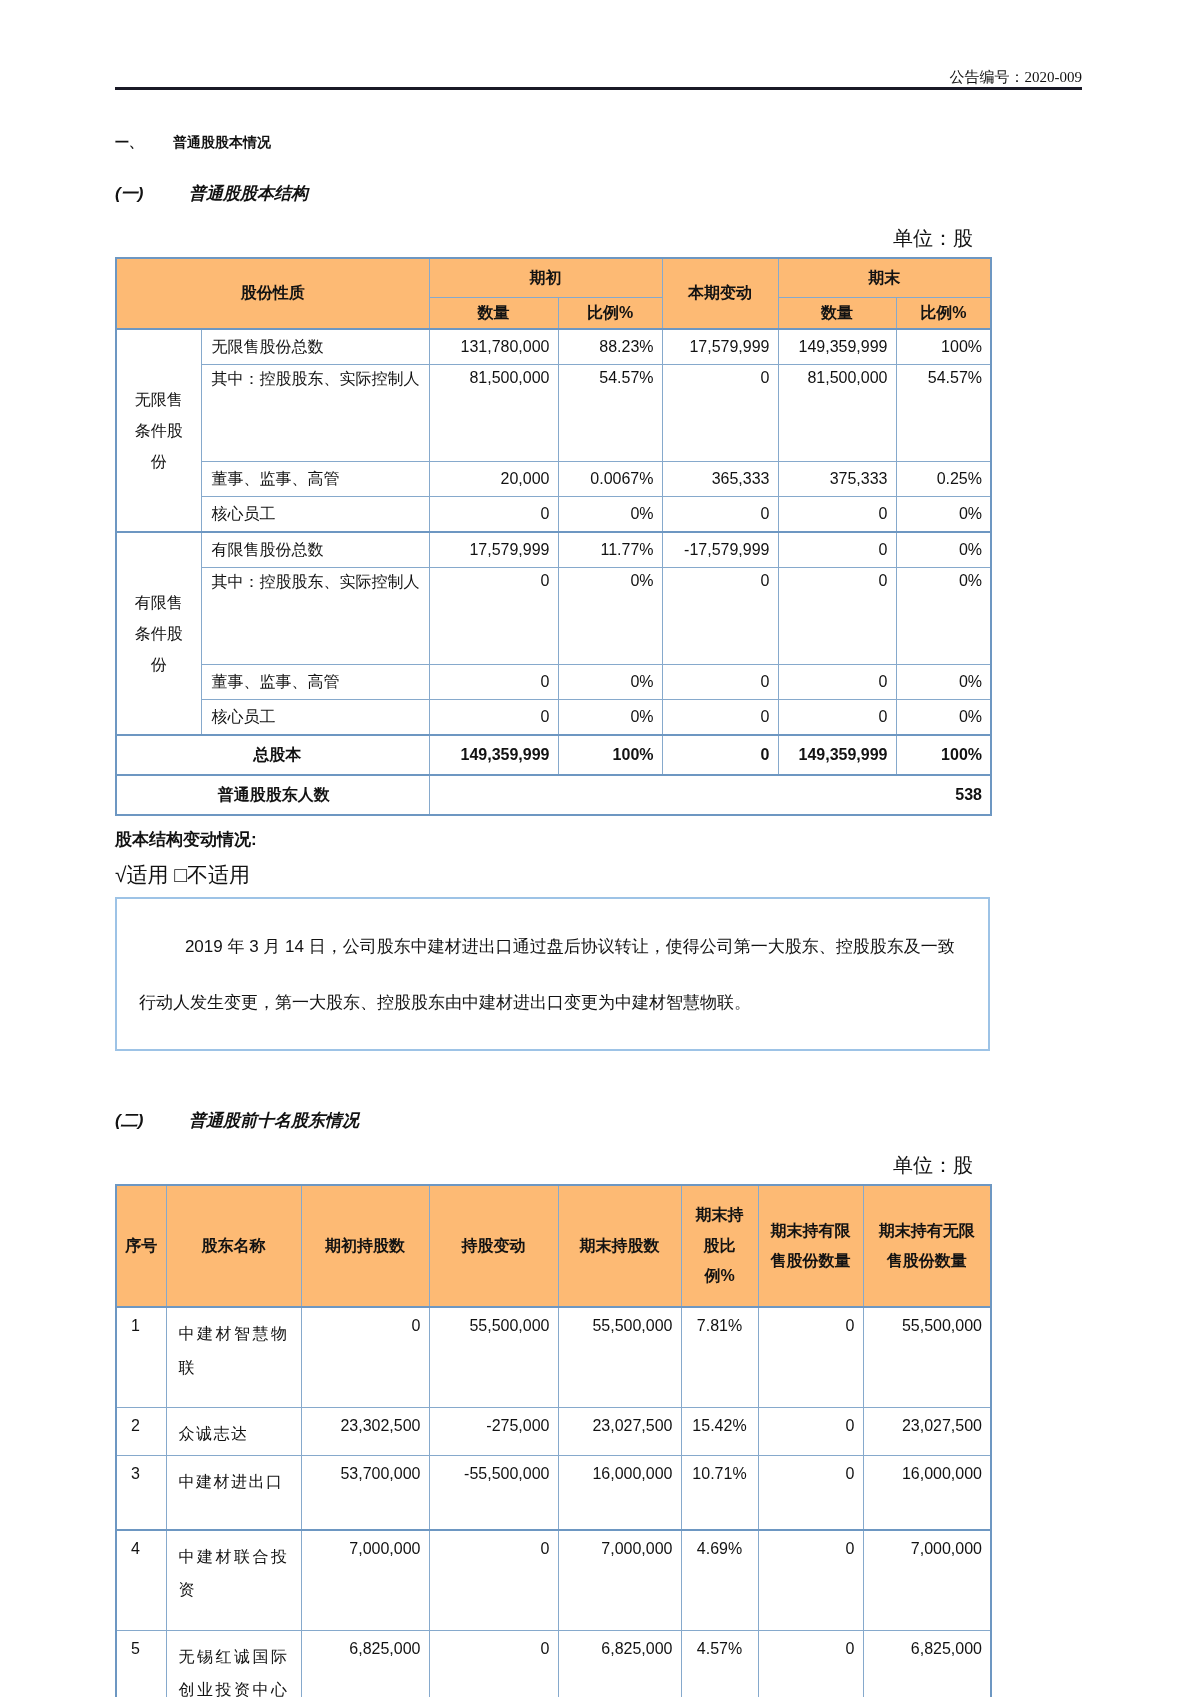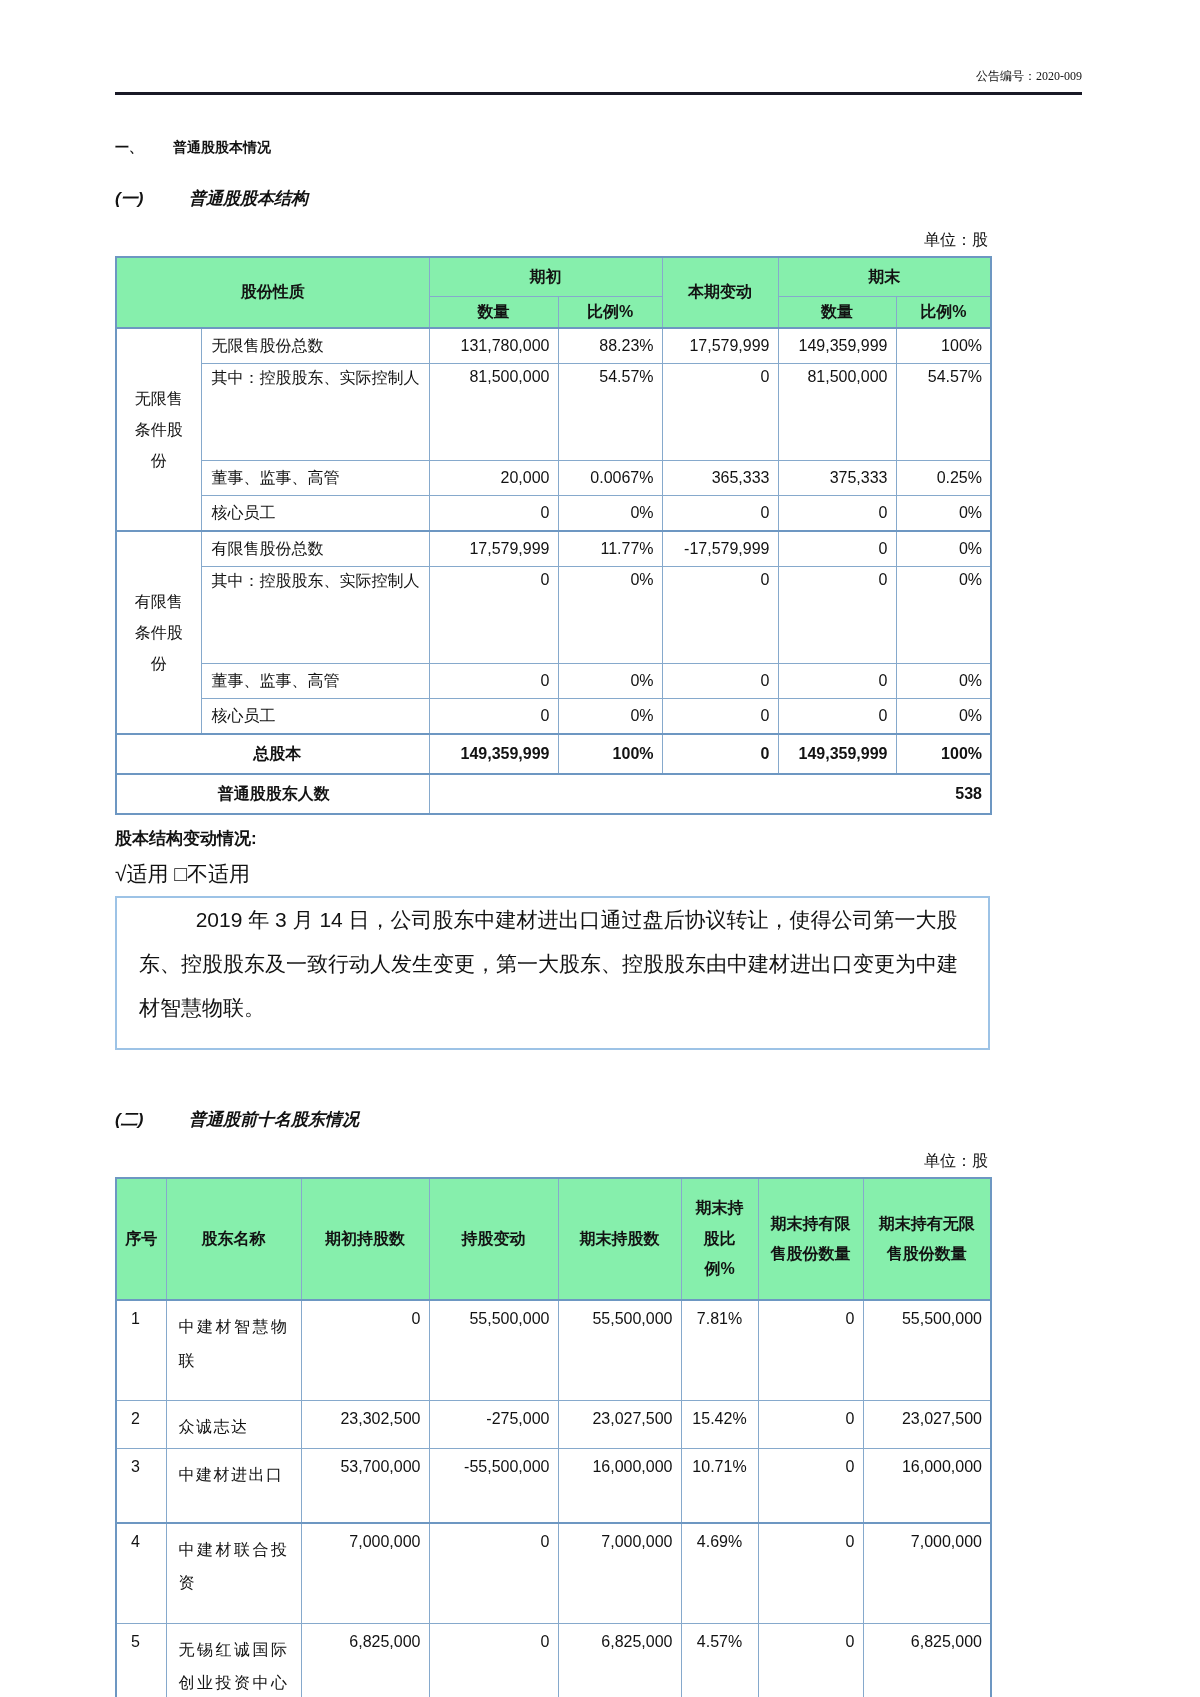--- a/index.html
+++ b/index.html
@@ -2,36 +2,36 @@
 <html><head>
 <meta charset="utf-8">
 <style>
   html,body { margin:0; padding:0; background:#ffffff; }
   .page {
     width:1200px; height:1697px; background:#ffffff; position:relative; overflow:hidden;
     font-family:"Liberation Sans", sans-serif; color:#121212;
   }
   .doc-header {
     margin:68px 0 0 115px; width:967px; text-align:right;
-    font-family:"Liberation Serif", serif; font-size:12px;
-    padding-bottom:7px; border-bottom:3px solid #191926;
+    font-family:"Liberation Serif", serif; font-size:15px;
+    border-bottom:3px solid #191926;
   }
   .content { width:875px; margin-left:115px; }
   .main-title { margin:34px 0 0 0; text-align:center; font-size:24px; font-weight:bold; letter-spacing:1px; }
   .main-title .gap { display:inline-block; width:42px; }
   .h2 { margin-top:44px; font-size:14px; font-weight:bold; }
   .h2 .no { display:inline-block; width:58px; }
   .h3 { margin-top:30px; font-size:17px; font-weight:bold;font-style:italic; }
   .h3 .no { display:inline-block; width:74px; }
-  .unit { text-align:right; font-size:16px; margin:20px 2px 5px 0; }
+  .unit { text-align:right; font-size:20px; margin:20px 17px 5px 0; }
 
   table { border-collapse:collapse; table-layout:fixed; width:875px; }
   td { border:1px solid #86a9cc; font-size:16px; padding:4px 8px; overflow:hidden; }
   .t1, .t2 { border:2px solid #6d97c2; }
-  .th { background:#86efac; font-weight:bold; text-align:center; vertical-align:middle; }
+  .th { background:#fdba74; font-weight:bold; text-align:center; vertical-align:middle; }
   .num { text-align:right; }
   .lbl { text-align:left; padding-left:10px; }
   .grp { text-align:center; vertical-align:middle; line-height:1.95; padding:4px 12px; }
   .t1 td { height:26px; }
   .t1 .hra td { height:30px; }
   .t1 .hrb td { height:22px; }
   .t1 tr.tall td { height:88px; vertical-align:top; }
   .t1 tr.hb td { border-top:2px solid #6d97c2; }
   .t1 .total td { font-weight:bold; height:30px;padding-left:17px; }
   .t1 .total .lbl, .t1 .holders .lbl { text-align:center; }
@@ -45,22 +45,22 @@
   .t2 .pct { text-align:center; }
   .t2 tr.r1 td { height:86px; }
   .t2 tr.r2 td { height:28px; }
   .t2 tr.r3 td { height:60px; }
   .t2 tr.r4 td { height:86px; }
   .t2 tr.r5 td { height:160px; }
 
   .note-label { margin-top:12px; font-size:17px; font-weight:bold; }
   .applicable { margin-top:10px; font-size:21px; }
   .note-box {
-    margin-top:8px; border:2px solid #9dc3e6; padding:0 22px 18px 22px;
-    font-size:21px; line-height:44px; text-indent:2.7em;
+    margin-top:8px; border:2px solid #9dc3e6; padding:20px 22px 18px 22px;
+    font-size:17px; line-height:56px; text-indent:2.7em;
   }
   .h3.second { margin-top:58px; }
 </style>
 </head>
 <body>
 
 <div class="page">
 
   <div class="doc-header">公告编号：2020-009</div>
 

